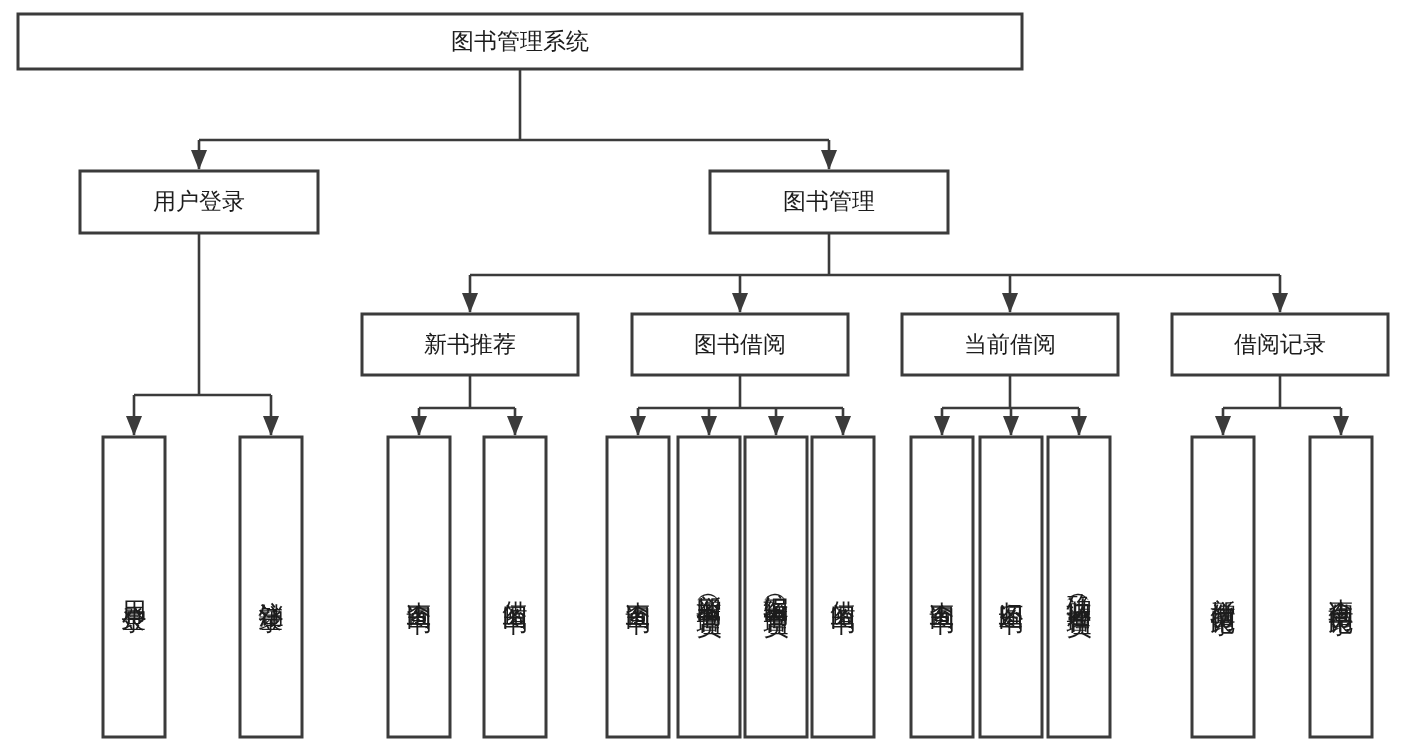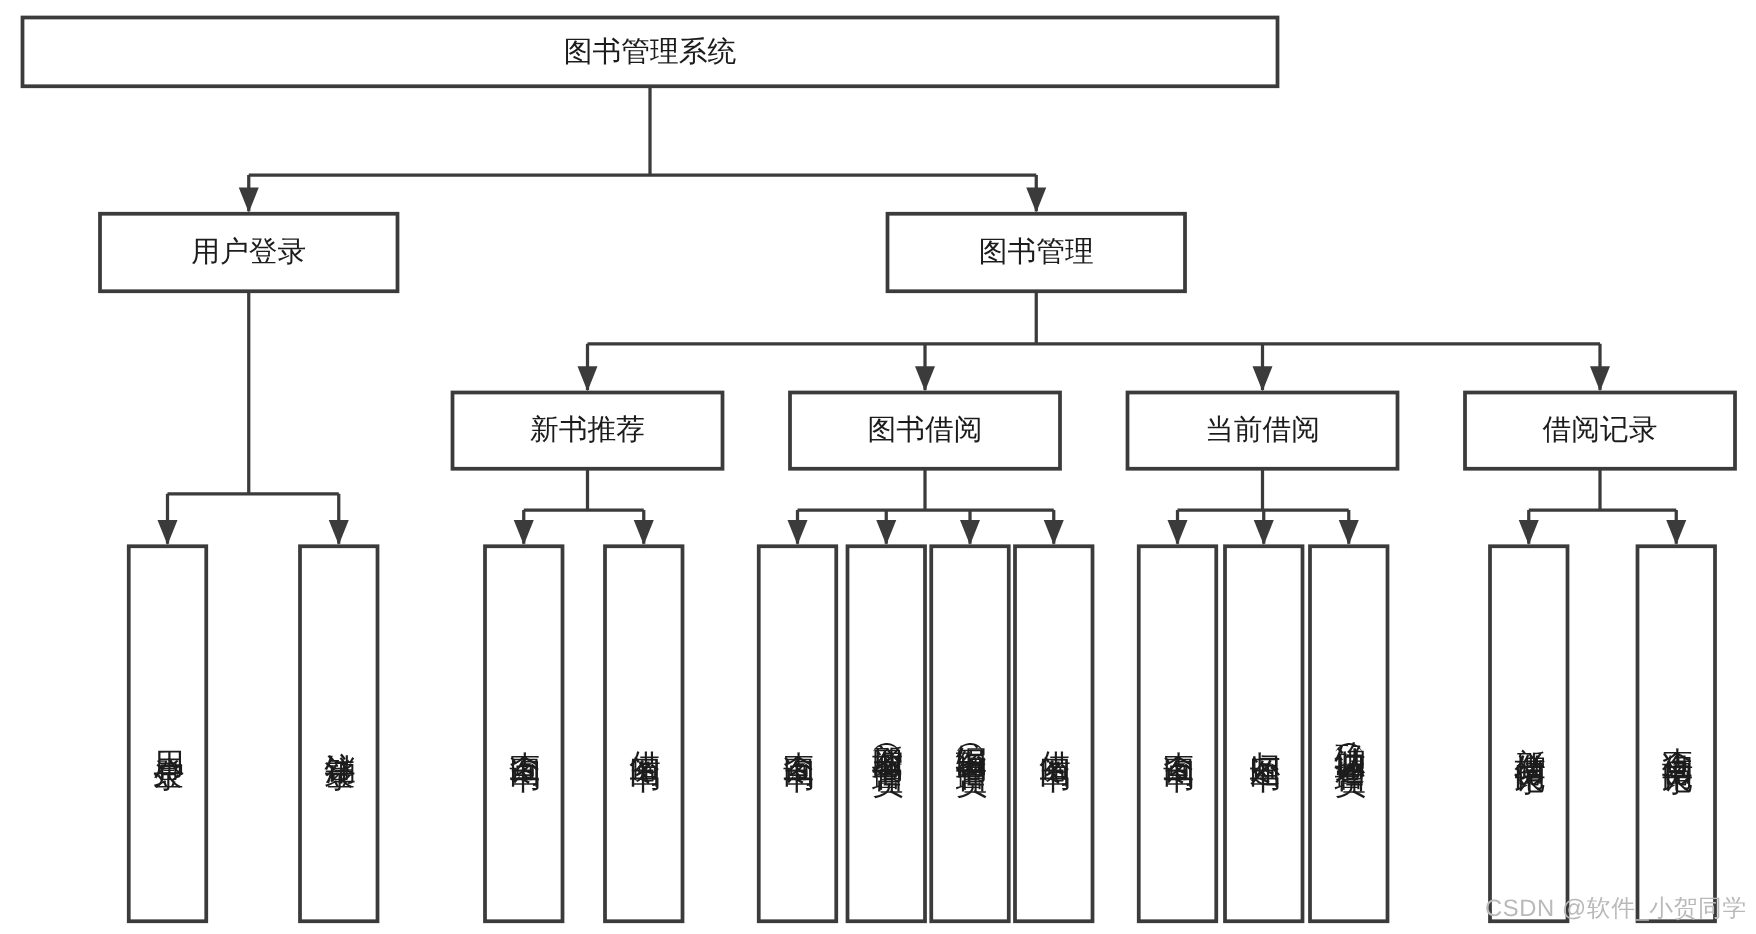--- a/index.html
+++ b/index.html
@@ -200,15 +200,14 @@
         <span>确认归还（管理员）</span>
       </div>
       <div class="vlabel" style="left: 1192px; top: 437px; width: 62px; height: 300px;">
         <span>新增借阅记录</span>
       </div>
       <div class="vlabel" style="left: 1310px; top: 437px; width: 62px; height: 300px;">
         <span>查询借阅记录</span>
       </div>
     </div>
 
-  <div class="watermark" style="left:1188px; top:714px;">CSDN @软件_小贺同学</div>
 
 </div>
 
 </body></html>

